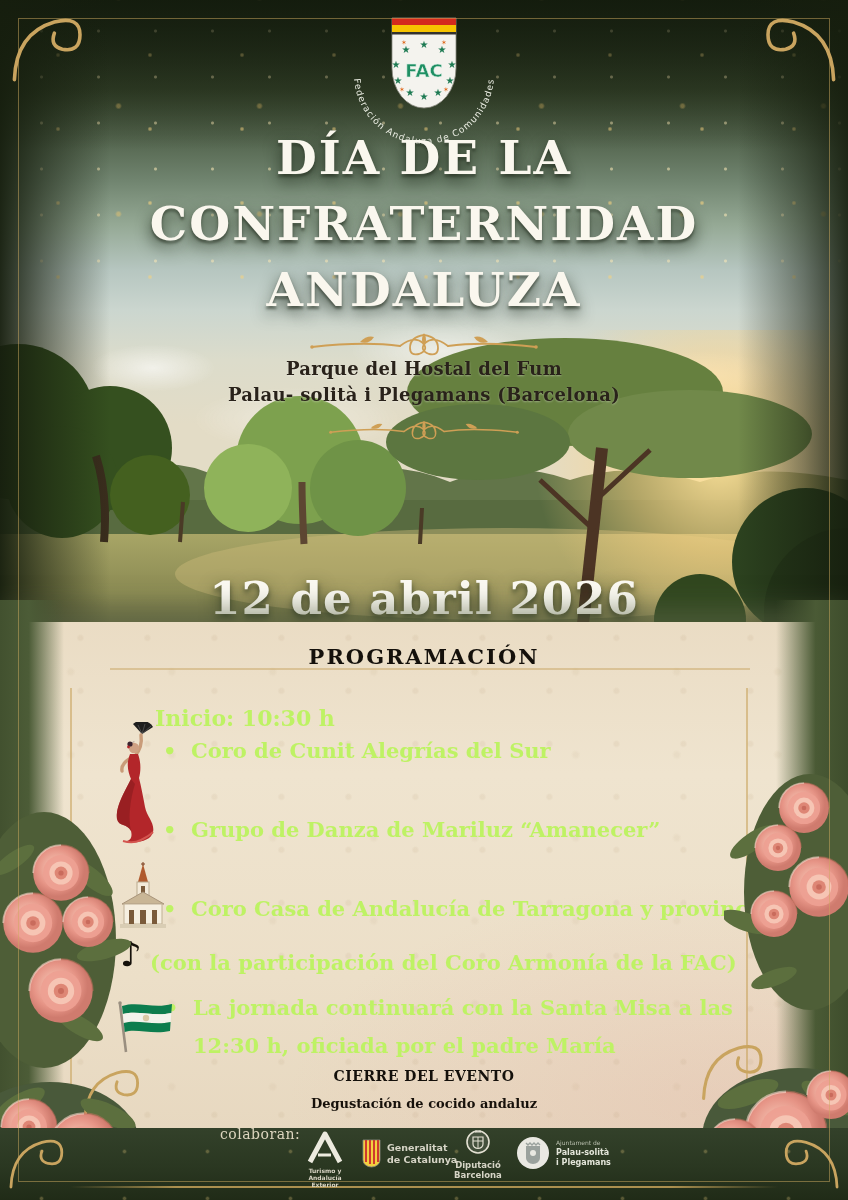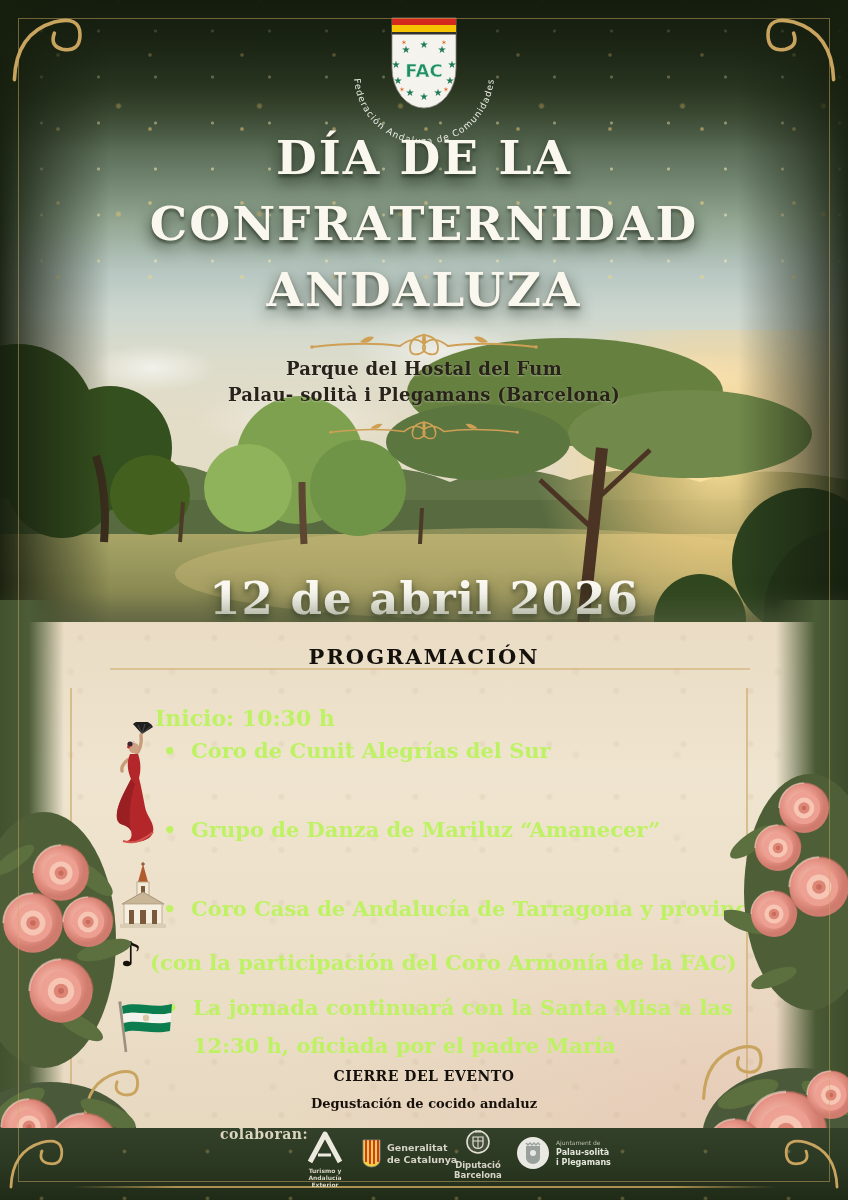--- a/index.html
+++ b/index.html
@@ -64,21 +64,21 @@
   .date{font-weight:bold;font-size:45px;color:#fbf9f2;letter-spacing:1px;
     text-shadow:0 4px 5px rgba(40,50,30,.65),0 8px 18px rgba(25,35,18,.7);}
   .ph{font-weight:bold;font-size:21px;letter-spacing:2px;color:#14100b;}
   .ptxt{font-weight:bold;font-size:21px;color:#bef264;line-height:1.85;}
   .hang{position:relative;}
   .hang::before{content:"•";position:absolute;left:-28px;top:0;}
   .act{position:relative;padding-left:28px;}
   .act::before{content:"•";position:absolute;left:0;}
   .closeHead{font-weight:bold;font-size:14px;color:#14100b;letter-spacing:.5px;}
   .closeTxt{font-weight:bold;font-size:13px;color:#17110b;}
-  .colab{font-weight:bold;font-size:14px;color:#ddd6bf;letter-spacing:.5px;
+  .colab{font-weight:normal;font-size:14px;color:#ddd6bf;letter-spacing:.5px;
     font-family:"DejaVu Serif","Liberation Serif",serif;}
   .note{font-size:34px;color:#15100a;}
 </style>
 </head>
 <body>
 
 <div class="poster">
 
   <svg width="0" height="0" style="position:absolute" aria-hidden="true">
     <defs>

